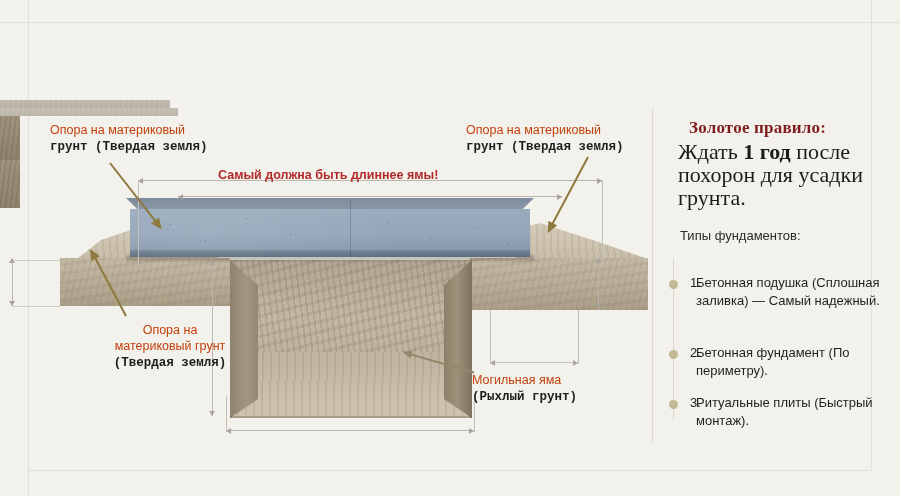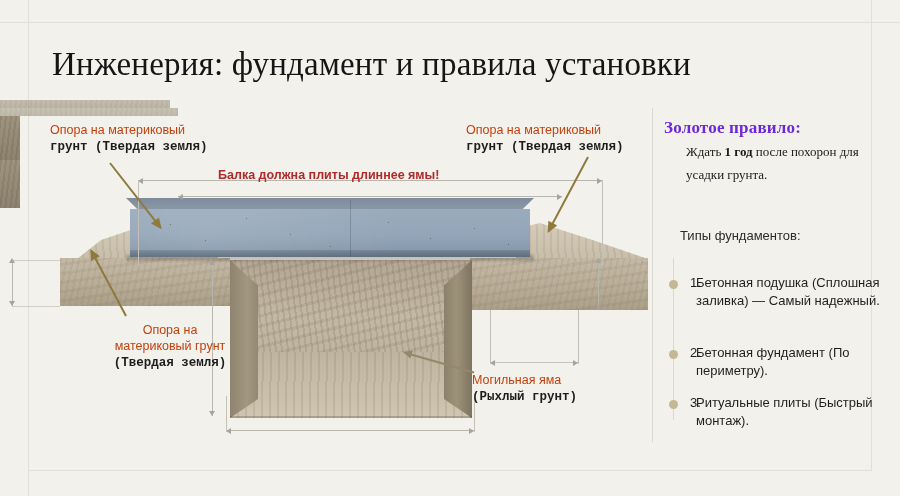--- a/index.html
+++ b/index.html
@@ -112,29 +112,29 @@
       radial-gradient(circle at 20% 30%, rgba(255,255,255,.10), rgba(255,255,255,0) 60%),
       linear-gradient(180deg,#9aabbd 0%,#93a5b8 55%,#8294a8 100%);
   }
   .beam-shadow{position:absolute;background:rgba(45,40,30,.45);}
   .speck{position:absolute;width:1px;height:1px;background:rgba(40,50,60,.45);}
 
   
   #sidebar{position:absolute;left:652px;top:100px;width:248px;height:360px;}
   .vdiv{position:absolute;left:0;top:8px;bottom:18px;width:1px;background:#dcd8cf;}
   .gold-head{
-    position:absolute;left:12px;top:18px;
+    position:absolute;left:37px;top:18px;
     font-family:"Liberation Serif", serif;
-    font-size:17px;font-weight:bold;color:#6d28d9;
+    font-size:17px;font-weight:bold;color:#7f1d1d;
     letter-spacing:.2px;
   }
   .gold-body{
     position:absolute;left:26px;top:40px;width:195px;
     font-family:"Liberation Serif", serif;
-    font-size:13px;line-height:23px;color:#1b1b1b;margin-left:8px;
+    font-size:22px;line-height:23px;color:#1b1b1b;
   }
   .gold-body b{font-weight:bold;}
   .types-head{
     position:absolute;left:28px;top:128px;
     font-size:13px;color:#2b2b2b;
   }
   .tl-line{position:absolute;left:21px;top:158px;width:1px;height:162px;background:#ddd8cd;}
   .tl-dot{position:absolute;left:17px;width:9px;height:9px;border-radius:50%;background:#c3b893;}
   .item{position:absolute;left:38px;font-size:13px;line-height:18px;color:#1f1f1f;width:205px;}
   .item .num{position:absolute;left:-0px;}
@@ -143,21 +143,20 @@
 </head>
 <body>
 
 <div id="page">
 
   <div class="frame-v" style="left:28px;"></div>
   <div class="frame-v" style="left:871px;top:0;bottom:26px;"></div>
   <div class="frame-h" style="top:22px;"></div>
   <div class="frame-h" style="top:470px;left:28px;right:28px;"></div>
 
-  <div class="title">Инженерия: фундамент и правила установки</div>
 
   <div id="diagram">
 
     <div class="earth-top earth" style="left:68px;top:118px;width:150px;height:48px;
                 clip-path:polygon(0% 100%, 22% 46%, 52% 14%, 100% 4%, 100% 100%);"></div>
     <div class="earth" style="left:60px;top:158px;width:170px;height:48px;"></div>
     <div class="earth-dark" style="left:60px;top:198px;width:170px;height:8px;opacity:.55;"></div>
 
     <div class="earth-top earth" style="left:516px;top:118px;width:132px;height:50px;
                 clip-path:polygon(0% 22%, 18% 10%, 58% 44%, 100% 82%, 100% 100%, 0% 100%);"></div>
@@ -232,21 +231,21 @@
     <div class="label" style="left:50px;top:22px;width:190px;">
       <span class="soft">Опора на материковый</span><br>
       <span class="hard">грунт (Твердая земля)</span>
     </div>
 
     <div class="label" style="left:466px;top:22px;width:195px;">
       <span class="soft">Опора на материковый</span><br>
       <span class="hard">грунт (Твердая земля)</span>
     </div>
 
-    <div class="warn">Балка должна плиты длиннее ямы!</div>
+    <div class="warn">Самый должна быть длиннее ямы!</div>
 
     <div class="label" style="left:60px;top:222px;width:220px;text-align:center;">
       <span class="soft">Опора на</span><br>
       <span class="soft">материковый грунт</span><br>
       <span class="hard">(Твердая земля)</span>
     </div>
 
     <div class="label" style="left:472px;top:272px;width:180px;">
       <span class="soft">Могильная яма</span><br>
       <span class="hard">(Рыхлый грунт)</span>

